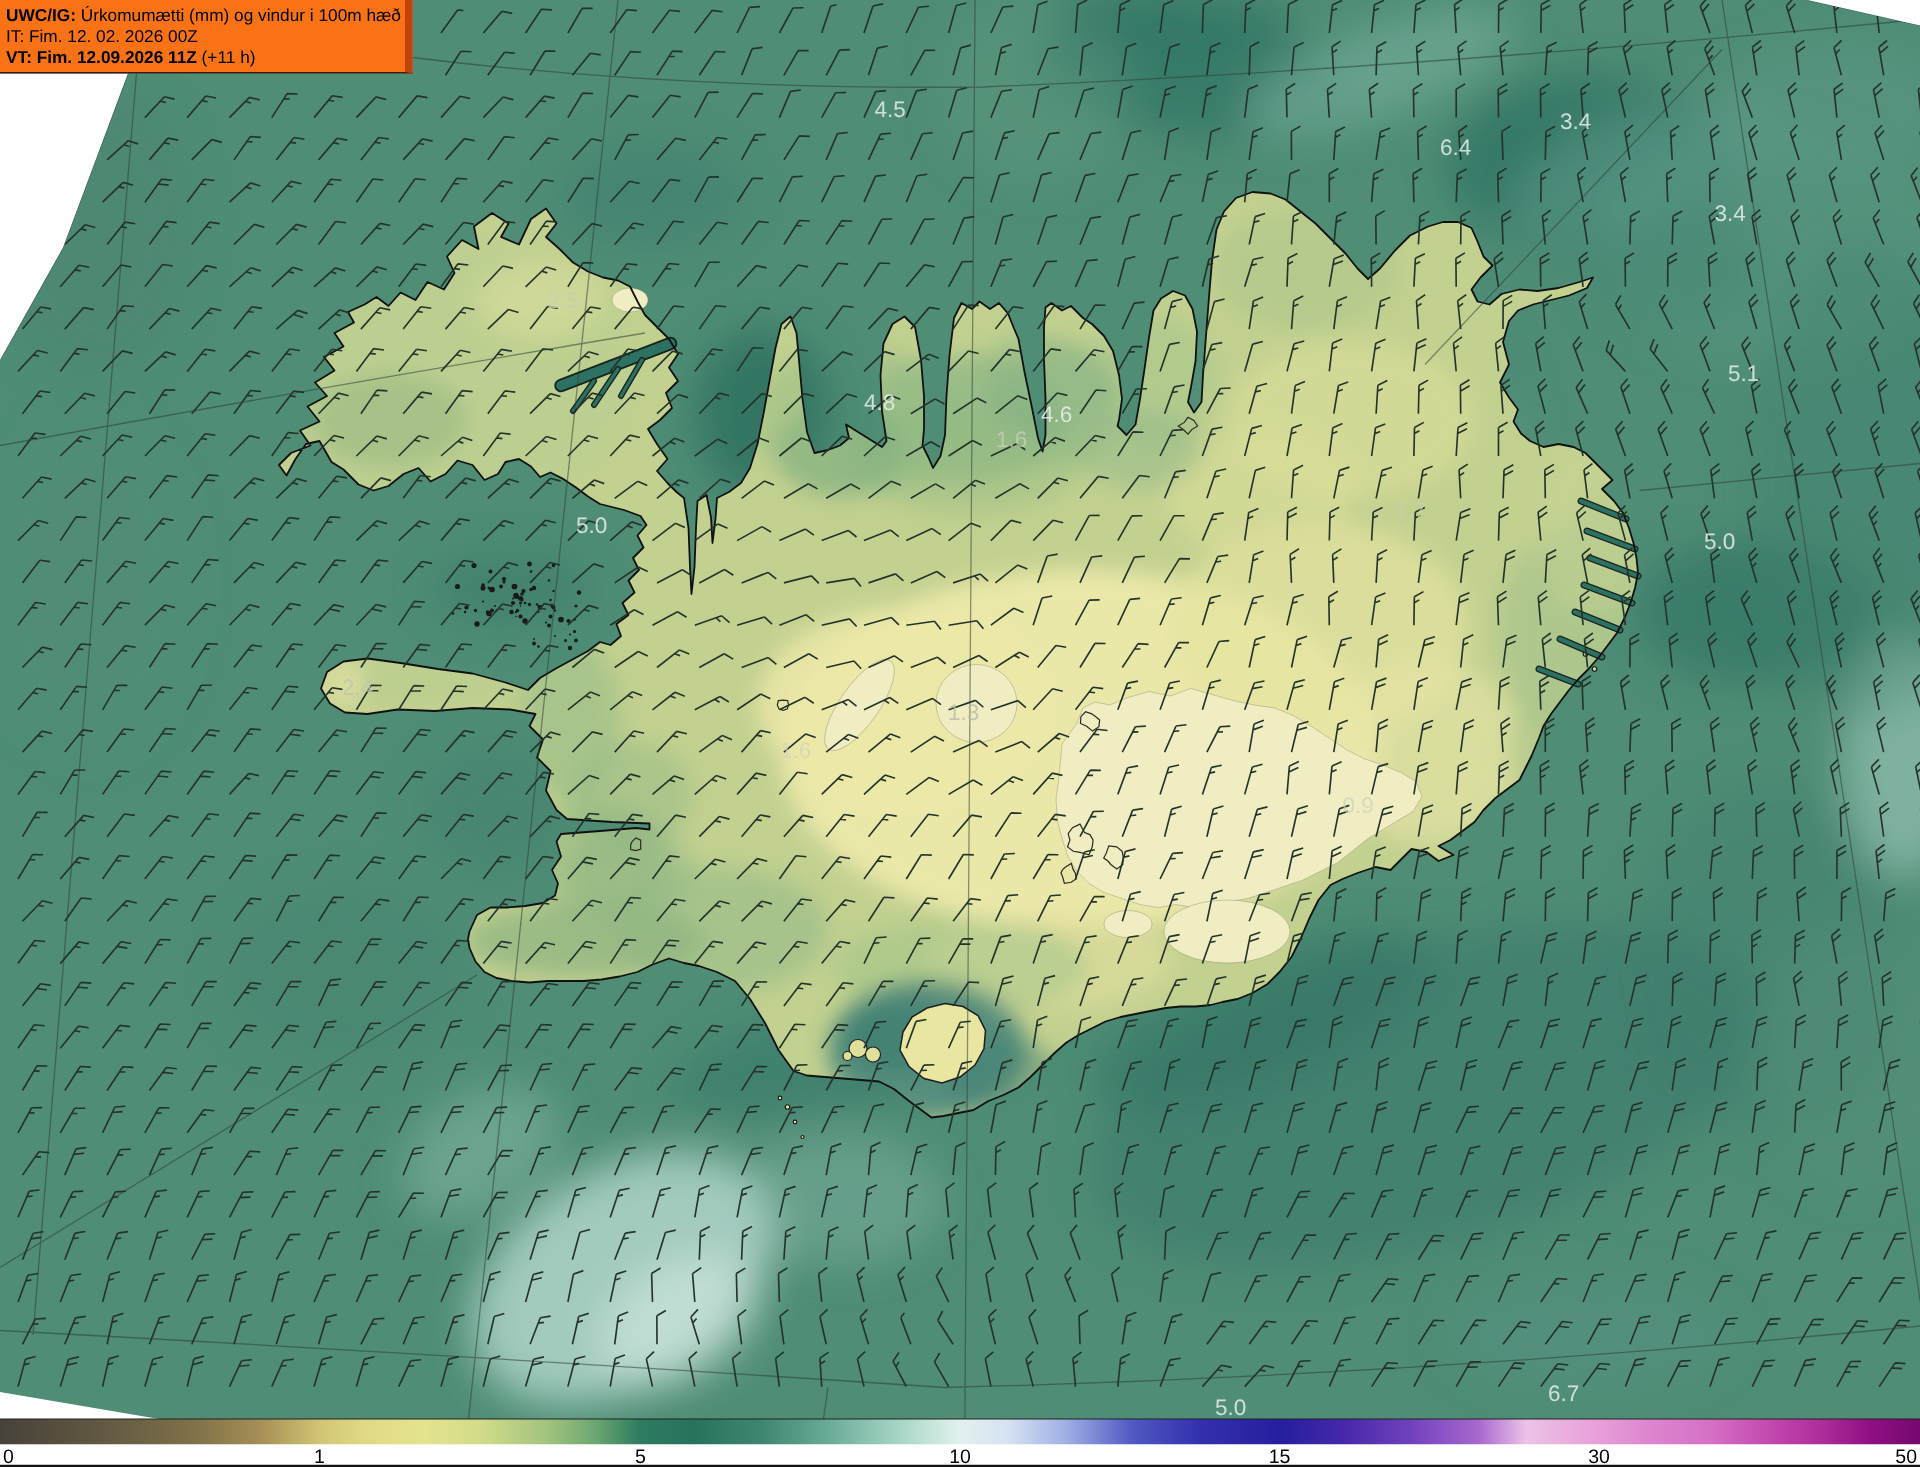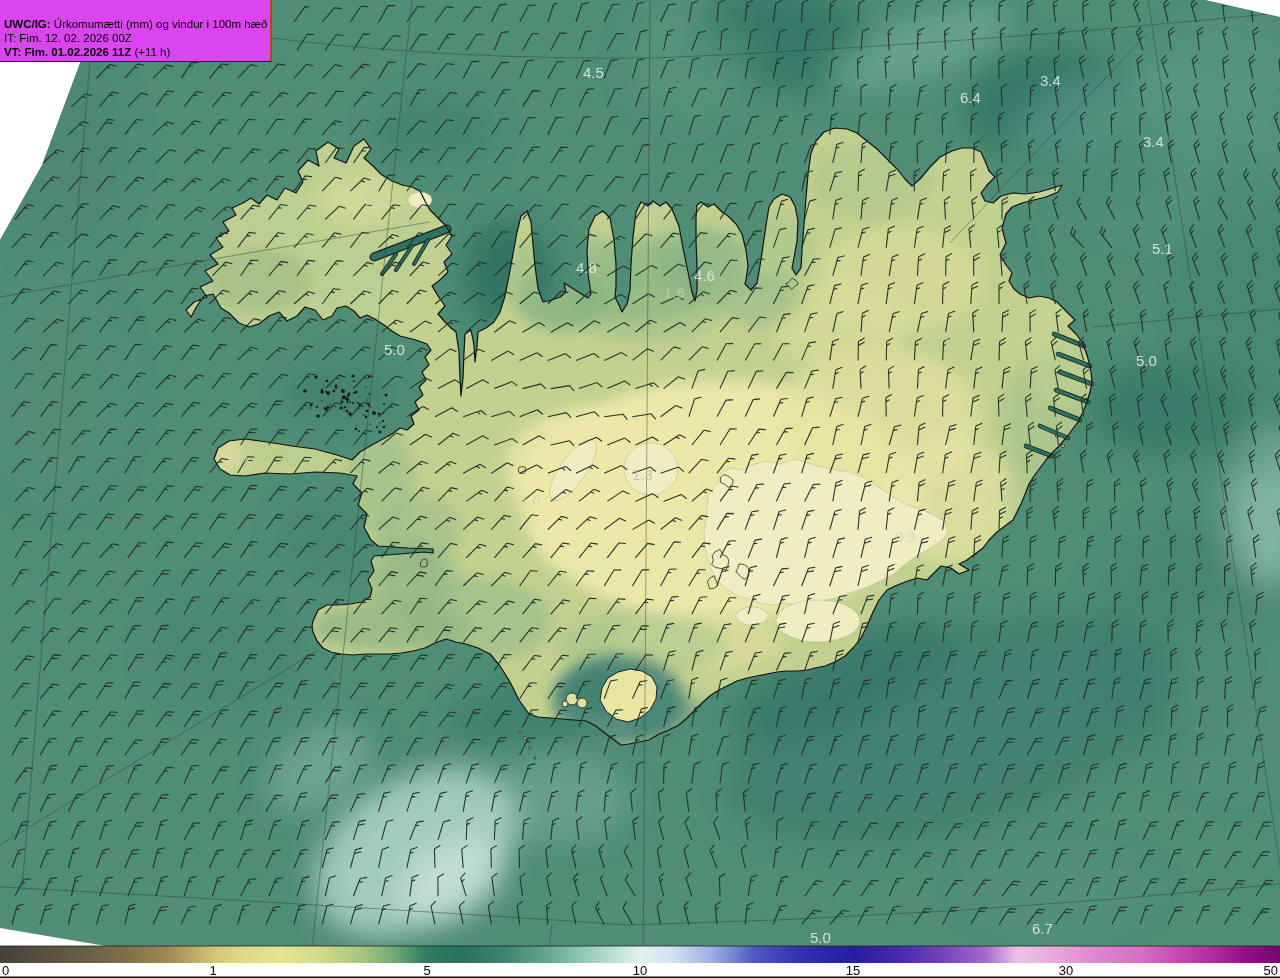--- a/index.html
+++ b/index.html
@@ -1,17 +1,17 @@
 <!DOCTYPE html>
 <html><head><meta charset="utf-8">
 <style>
 html,body{margin:0;padding:0;width:1280px;height:978px;overflow:hidden;background:#fff;
 font-family:"Liberation Sans",sans-serif;}
-#box{position:absolute;left:0;top:0;width:266px;height:42px;background:#d946ef;
-border-right:2px solid #c2410c;border-bottom:1px solid #222;padding:17px 0 2px 4px;
+#box{position:absolute;left:0;top:0;width:266px;height:42px;background:#f97316;
+border-right:5px solid #c2410c;border-bottom:1px solid #222;padding:4px 0 2px 4px;
 font-size:11.5px;line-height:14px;color:#000;z-index:30;white-space:nowrap;overflow:hidden;}
 </style></head>
 <body>
 <svg width="1280" height="978" style="position:absolute;left:0;top:0">
 <defs>
 <linearGradient id="cbg" x1="0" y1="0" x2="1280" y2="0" gradientUnits="userSpaceOnUse">
         <stop offset="0.0%" stop-color="#46413a"></stop>
         <stop offset="3.0%" stop-color="#564e3e"></stop>
         <stop offset="6.0%" stop-color="#665c44"></stop>
         <stop offset="10.0%" stop-color="#7f7048"></stop>
@@ -302,12 +302,12 @@
 <text x="2" y="975" font-size="13" fill="#000" text-anchor="start">0</text>
     <text x="213" y="975" font-size="13" fill="#000" text-anchor="middle">1</text>
     <text x="427" y="975" font-size="13" fill="#000" text-anchor="middle">5</text>
     <text x="640" y="975" font-size="13" fill="#000" text-anchor="middle">10</text>
     <text x="853" y="975" font-size="13" fill="#000" text-anchor="middle">15</text>
     <text x="1066" y="975" font-size="13" fill="#000" text-anchor="middle">30</text>
     <text x="1278" y="975" font-size="13" fill="#000" text-anchor="end">50</text>
 <rect x="0" y="976.5" width="1280" height="1.5" fill="#111"></rect>
 
 </svg>
-<div id="box"><b>UWC/IG:</b> Úrkomumætti (mm) og vindur i 100m hæð<br>IT: Fim. 12. 02. 2026 00Z<br><b>VT: Fim. 01.02.2026 11Z</b> (+11 h)</div>
+<div id="box"><b>UWC/IG:</b> Úrkomumætti (mm) og vindur i 100m hæð<br>IT: Fim. 12. 02. 2026 00Z<br><b>VT: Fim. 12.09.2026 11Z</b> (+11 h)</div>
 </body></html>

